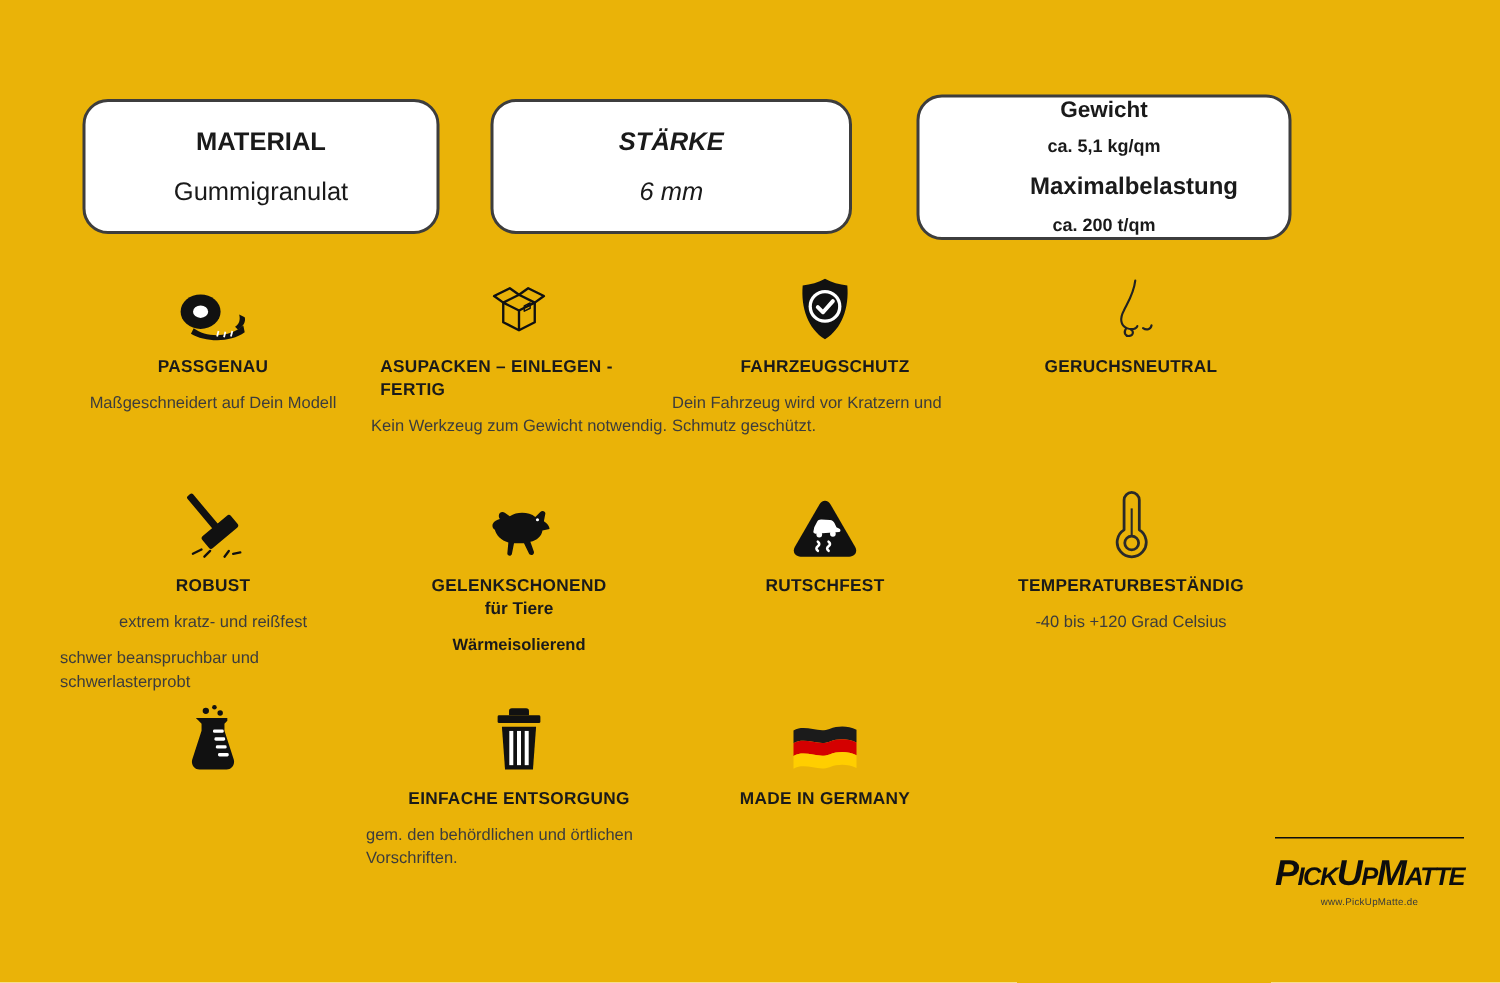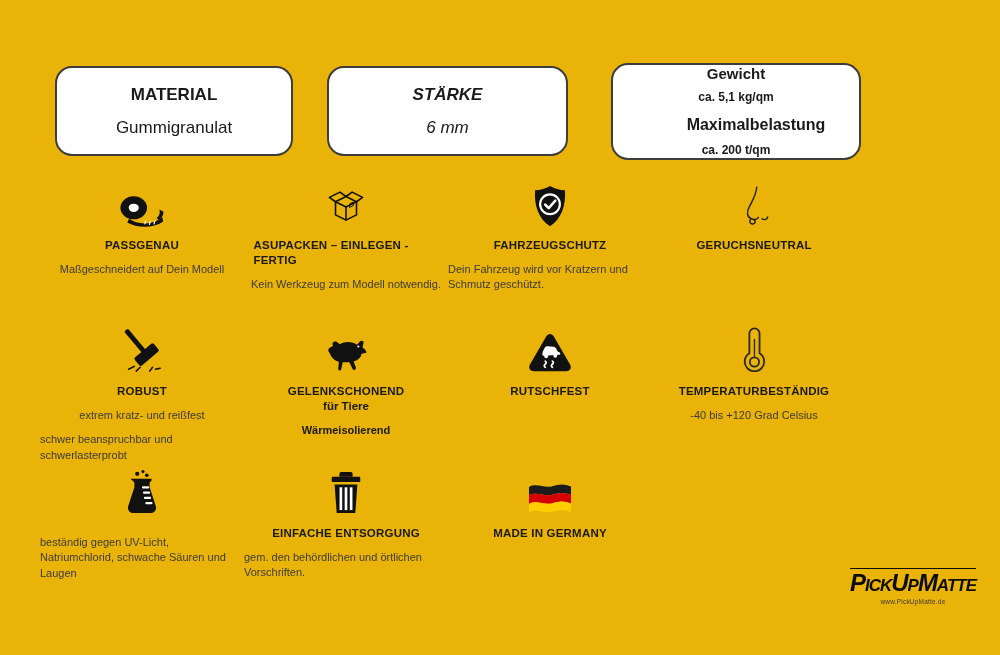--- a/index.html
+++ b/index.html
@@ -26,21 +26,21 @@
   .icon-wrap{height:50px;display:flex;align-items:flex-end;justify-content:center;margin-bottom:10px;}
   .ftitle{font-weight:bold;font-size:11.5px;line-height:1.3;max-width:185px;letter-spacing:.2px;}
   .fsub{font-weight:bold;font-size:11.5px;line-height:1.3;}
   .fbody{font-size:11px;color:#3c3c3c;line-height:1.4;max-width:205px;margin:9px 0 0 0;}
   .fbody.bold{font-weight:bold;color:#1a1a1a;}
 
   
   .logo{position:absolute;right:24px;bottom:50px;text-align:center;}
   .logo-brand{font-weight:bold;font-style:italic;font-variant:small-caps;font-size:24px;
               letter-spacing:-1px;line-height:1;color:#0d0d0d;border-top:1.5px solid #0d0d0d;
-              padding-top:2px;}
+              padding-top:12px;}
   .logo-url{font-size:6.5px;color:#3a3a3a;margin-top:3px;letter-spacing:.2px;}
 
   svg{display:block;}
 </style>
 </head>
 <body>
 
 <div class="page">
 
   <div class="spec-box" id="box-material">
@@ -85,21 +85,21 @@
         <svg width="42" height="42" viewBox="0 0 48 48" fill="none" stroke="#111" stroke-width="1.8" stroke-linejoin="round">
           <path d="M12 18 L24 12 L36 18 L24 24 Z"></path>
           <path d="M12 18 L12 33 L24 39 L36 33 L36 18"></path>
           <path d="M24 24 L24 39"></path>
           <path d="M12 18 L5 13 L17 7 L24 12"></path>
           <path d="M36 18 L43 13 L31 7 L24 12"></path>
           <path d="M28 20.5 l4.5 -2.2 v4 l-4.5 2.2 z" stroke-width="1.1"></path>
         </svg>
       </span>
       <div class="ftitle">ASUPACKEN – EINLEGEN - FERTIG</div>
-      <p class="fbody">Kein Werkzeug zum Modell notwendig.</p>
+      <p class="fbody">Kein Werkzeug zum Gewicht notwendig.</p>
     </div>
 
     <div class="cell">
       <span class="icon-wrap">
         <svg width="42" height="44" viewBox="0 0 48 50">
           <path fill="#111" d="M24 2 C29 5 35 6.5 41 7 C42.5 24 37 40 24 48 C11 40 5.5 24 7 7 C13 6.5 19 5 24 2 Z"></path>
           <circle cx="24" cy="23" r="12.5" fill="#fff"></circle>
           <circle cx="24" cy="23" r="10" fill="#111"></circle>
           <path d="M18.5 23.5 L22.5 27.5 L30 19" stroke="#fff" stroke-width="3" fill="none" stroke-linecap="round" stroke-linejoin="round"></path>
         </svg>
@@ -192,21 +192,20 @@
             <path d="M10 10 h22 v2 l-2 2 v5 l6.5 20 c1 3.5 -1.5 7 -5 7 h-19 c-3.5 0 -6 -3.5 -5 -7 l6.5 -20 v-5 l-2 -2 z"></path>
           </g>
           <g fill="#fff">
             <rect x="22" y="18" width="7.5" height="2.4" rx="1"></rect>
             <rect x="23" y="23.5" width="7.5" height="2.4" rx="1"></rect>
             <rect x="24" y="29" width="7.5" height="2.4" rx="1"></rect>
             <rect x="25.5" y="34.5" width="7.5" height="2.4" rx="1"></rect>
           </g>
         </svg>
       </span>
-      <p class="fbody">beständig gegen UV-Licht, Natriumchlorid, schwache Säuren und Laugen</p>
     </div>
 
     <div class="cell">
       <span class="icon-wrap">
         <svg width="38" height="46" viewBox="0 0 40 46">
           <g fill="#111">
             <path d="M15 1 h10 a2 2 0 0 1 2 2 v3 h-14 v-3 a2 2 0 0 1 2 -2 z"></path>
             <rect x="5" y="6" width="30" height="5.5" rx="1"></rect>
             <path d="M8 14 h24 l-2.2 30 h-19.6 z"></path>
           </g>

